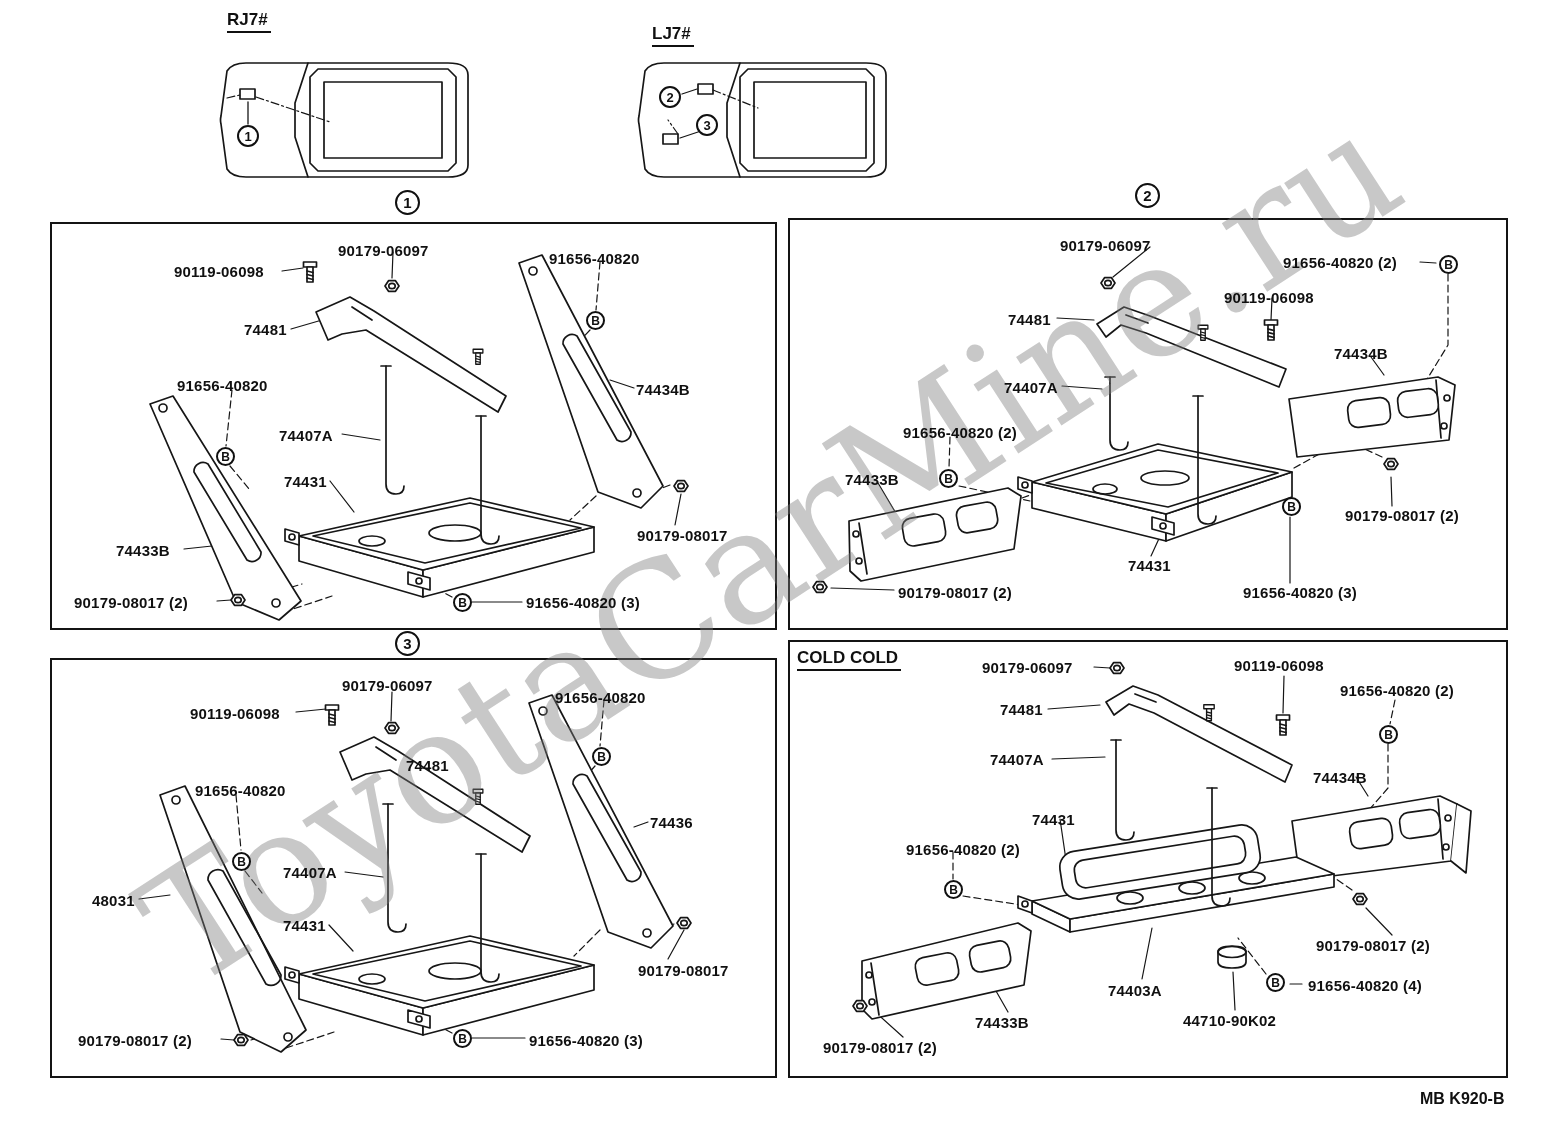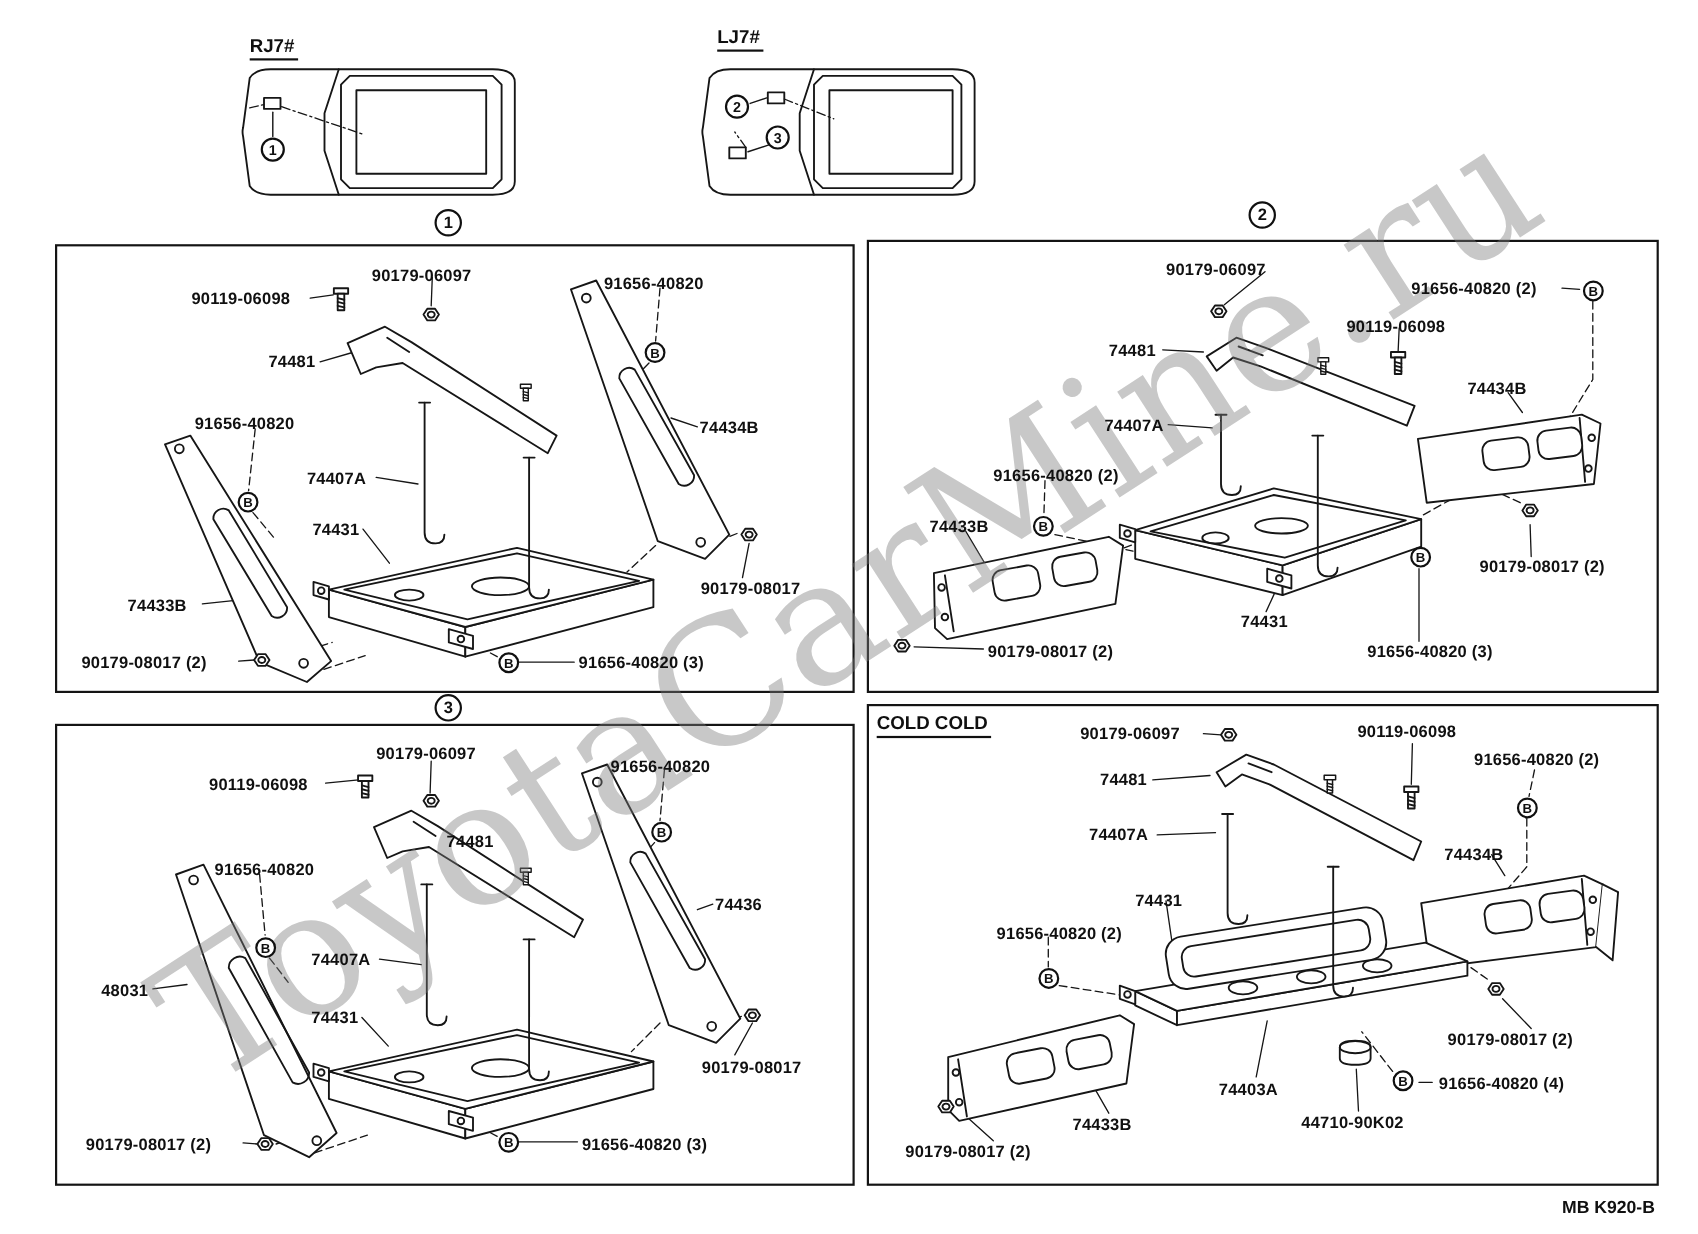--- a/index.html
+++ b/index.html
@@ -261,21 +261,21 @@
     </g>
   </svg>
 
   <div class="watermark">ToyotaCarMine.ru</div>
 
   <div class="panel" style="left:50px;top:222px;width:727px;height:408px"></div>
   <div class="panel" style="left:788px;top:218px;width:720px;height:412px"></div>
   <div class="panel" style="left:50px;top:658px;width:727px;height:420px"></div>
   <div class="panel" style="left:788px;top:640px;width:720px;height:438px"></div>
 
-  <div class="code" style="left:227px;top:32px">RJ7#</div>
+  <div class="code" style="left:227px;top:10px">RJ7#</div>
   <div class="code" style="left:652px;top:24px">LJ7#</div>
 
   <div class="callout" style="left:237px;top:125px">1</div>
   <div class="callout" style="left:659px;top:86px">2</div>
   <div class="callout" style="left:696px;top:114px">3</div>
 
   <div class="callout big" style="left:395px;top:190px">1</div>
   <div class="callout big" style="left:1135px;top:183px">2</div>
   <div class="callout big" style="left:395px;top:631px">3</div>
 

